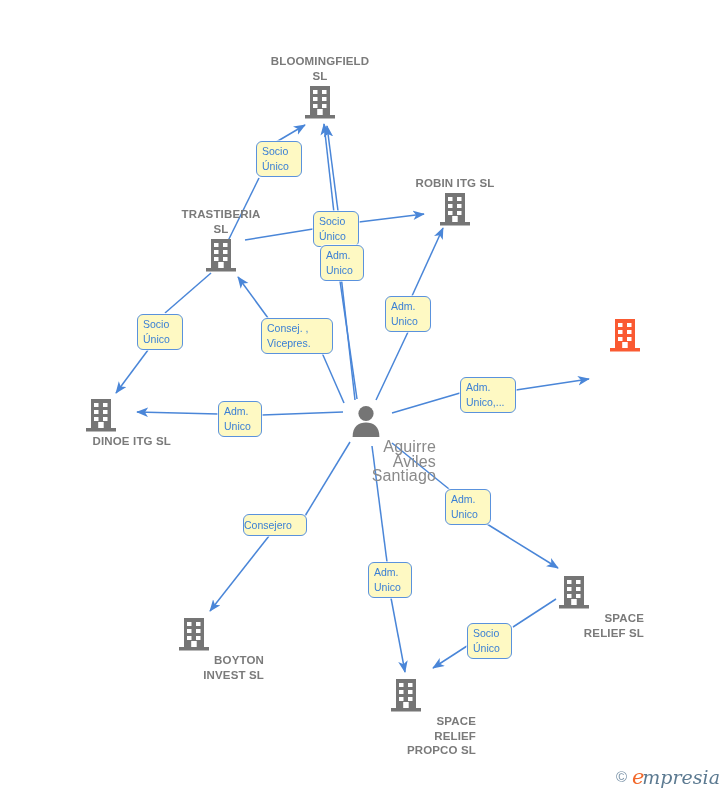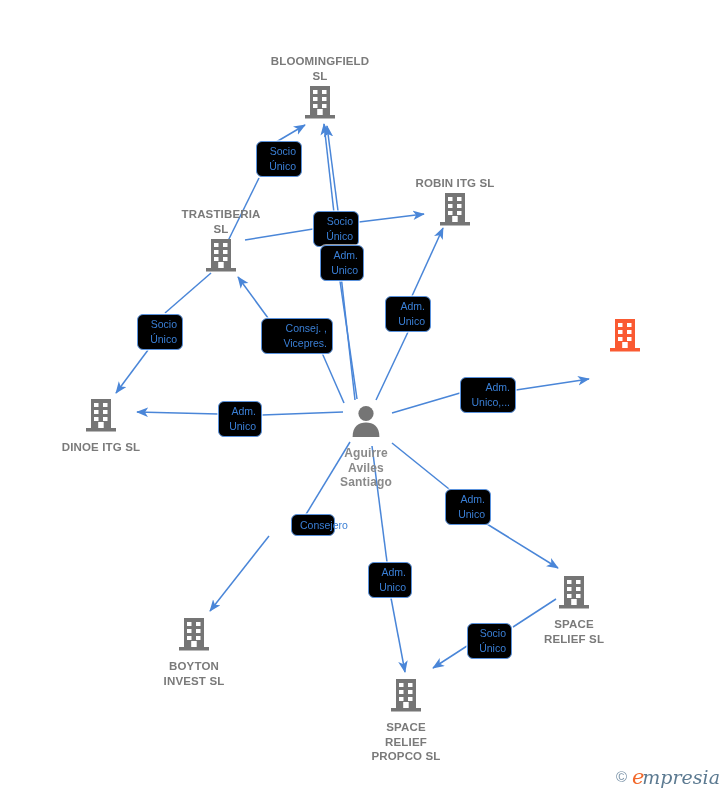--- a/index.html
+++ b/index.html
@@ -43,36 +43,36 @@
   .node .label {
     display: block;
     font-size: 11.5px;
     line-height: 14.5px;
     color: #7a7a7a;
     letter-spacing: .15px;
     white-space: pre-line;
     font-weight: 700;
   }
   .node.company .label { font-weight: 700; }
-  .node.person .label  { font-weight: 700; color: #8a8a8a; font-size: 12px; }
+  .node.person .label  { font-weight: 400; color: #8a8a8a; font-size: 16px; }
   .node.highlight .label { color: #6e6e6e; }
   .node.label-above .label { margin-bottom: 2px; }
-  .node.label-below .label { margin-top: 8px; }
+  .node.label-below .label { margin-top: 2px; text-align: right; }
 
   
   .chip {
     position: absolute;
     box-sizing: border-box;
-    background: #000000;
+    background: #fef9c3;
     border: 1.4px solid #5a92dd;
     border-radius: 6px;
     color: #3a7fd5;
     font-size: 10.5px;
     line-height: 15px;
-    text-align: right;
+    text-align: left;
     padding: 2px 5px;
     white-space: pre-line;
     z-index: 5;
     box-shadow: 0 0 0 1px rgba(255,255,255,.6);
   }
 
   
   #watermark {
     position: absolute;
     right: 8px;
@@ -280,21 +280,21 @@
       <div class="chip" style="left: 137px; top: 314px; width: 46px; height: 36px;">Socio
 Único</div>
       <div class="chip" style="left: 261px; top: 318px; width: 72px; height: 36px;">Consej. ,
 Vicepres.</div>
       <div class="chip" style="left: 460px; top: 377px; width: 56px; height: 36px;">Adm.
 Unico,...</div>
       <div class="chip" style="left: 218px; top: 401px; width: 44px; height: 36px;">Adm.
 Unico</div>
       <div class="chip" style="left: 445px; top: 489px; width: 46px; height: 36px;">Adm.
 Unico</div>
-      <div class="chip" style="left: 243px; top: 514px; width: 44px; height: 22px; line-height: 16px; padding: 2px 8px; margin-left: 48px;">Consejero</div>
+      <div class="chip" style="left: 243px; top: 514px; width: 64px; height: 22px; line-height: 16px; padding: 2px 0;">Consejero</div>
       <div class="chip" style="left: 368px; top: 562px; width: 44px; height: 36px;">Adm.
 Unico</div>
       <div class="chip" style="left: 467px; top: 623px; width: 45px; height: 36px;">Socio
 Único</div>
     </div>
 
   <div id="watermark">
     <span class="cmark">©</span>
     <span class="e">e</span><span class="rest">mpresia</span>
   </div>

